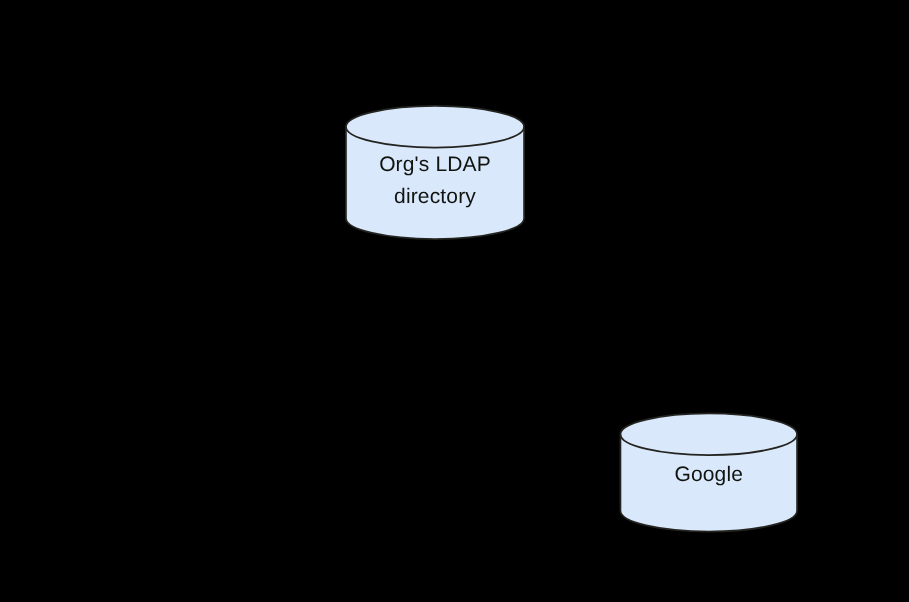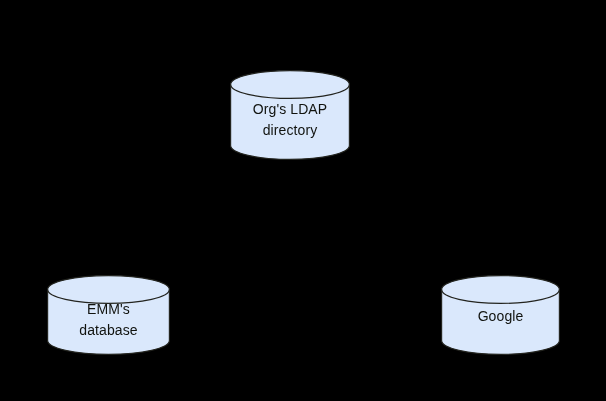--- a/index.html
+++ b/index.html
@@ -60,35 +60,22 @@
                L 119.4,75.5
                A 59.4,13.9 0 0 1 0.6,75.5
                Z" fill="#dae8fc" stroke="#23241f" stroke-width="1.2" stroke-linejoin="round"></path>
       <path d="M 0.6,14.5
                A 59.4,13.9 0 0 0 119.4,14.5" fill="none" stroke="#23241f" stroke-width="1.2"></path>
     </svg>
     <div class="node-label label-two-line" style="color: rgb(17, 19, 15);">Org's LDAP
 directory</div>
   </div>
 
-  <div class="node" id="node-emm" style="left: 47px; top: 275px; width: 123px; height: 80px;">
-    <svg viewBox="0 0 123 80" preserveAspectRatio="none">
-      <path d="M 0.6,14.5
-               A 60.9,13.9 0 0 1 122.4,14.5
-               L 122.4,65.5
-               A 60.9,13.9 0 0 1 0.6,65.5
-               Z" fill="#dae8fc" stroke="#23241f" stroke-width="1.2" stroke-linejoin="round"></path>
-      <path d="M 0.6,14.5
-               A 60.9,13.9 0 0 0 122.4,14.5" fill="none" stroke="#23241f" stroke-width="1.2"></path>
-    </svg>
-    <div class="node-label label-two-line" style="color: rgb(17, 19, 15);">EMM's
-database</div>
-  </div>
 
-  <div class="node" id="node-google" style="left: 413px; top: 275px; width: 119px; height: 80px; margin-left: 28px;">
+  <div class="node" id="node-google" style="left: 413px; top: 275px; width: 119px; height: 80px;">
     <svg viewBox="0 0 119 80" preserveAspectRatio="none">
       <path d="M 0.6,14.5
                A 58.9,13.9 0 0 1 118.4,14.5
                L 118.4,65.5
                A 58.9,13.9 0 0 1 0.6,65.5
                Z" fill="#dae8fc" stroke="#23241f" stroke-width="1.2" stroke-linejoin="round"></path>
       <path d="M 0.6,14.5
                A 58.9,13.9 0 0 0 118.4,14.5" fill="none" stroke="#23241f" stroke-width="1.2"></path>
     </svg>
     <div class="node-label label-one-line" style="color: rgb(17, 19, 15);">Google</div>

